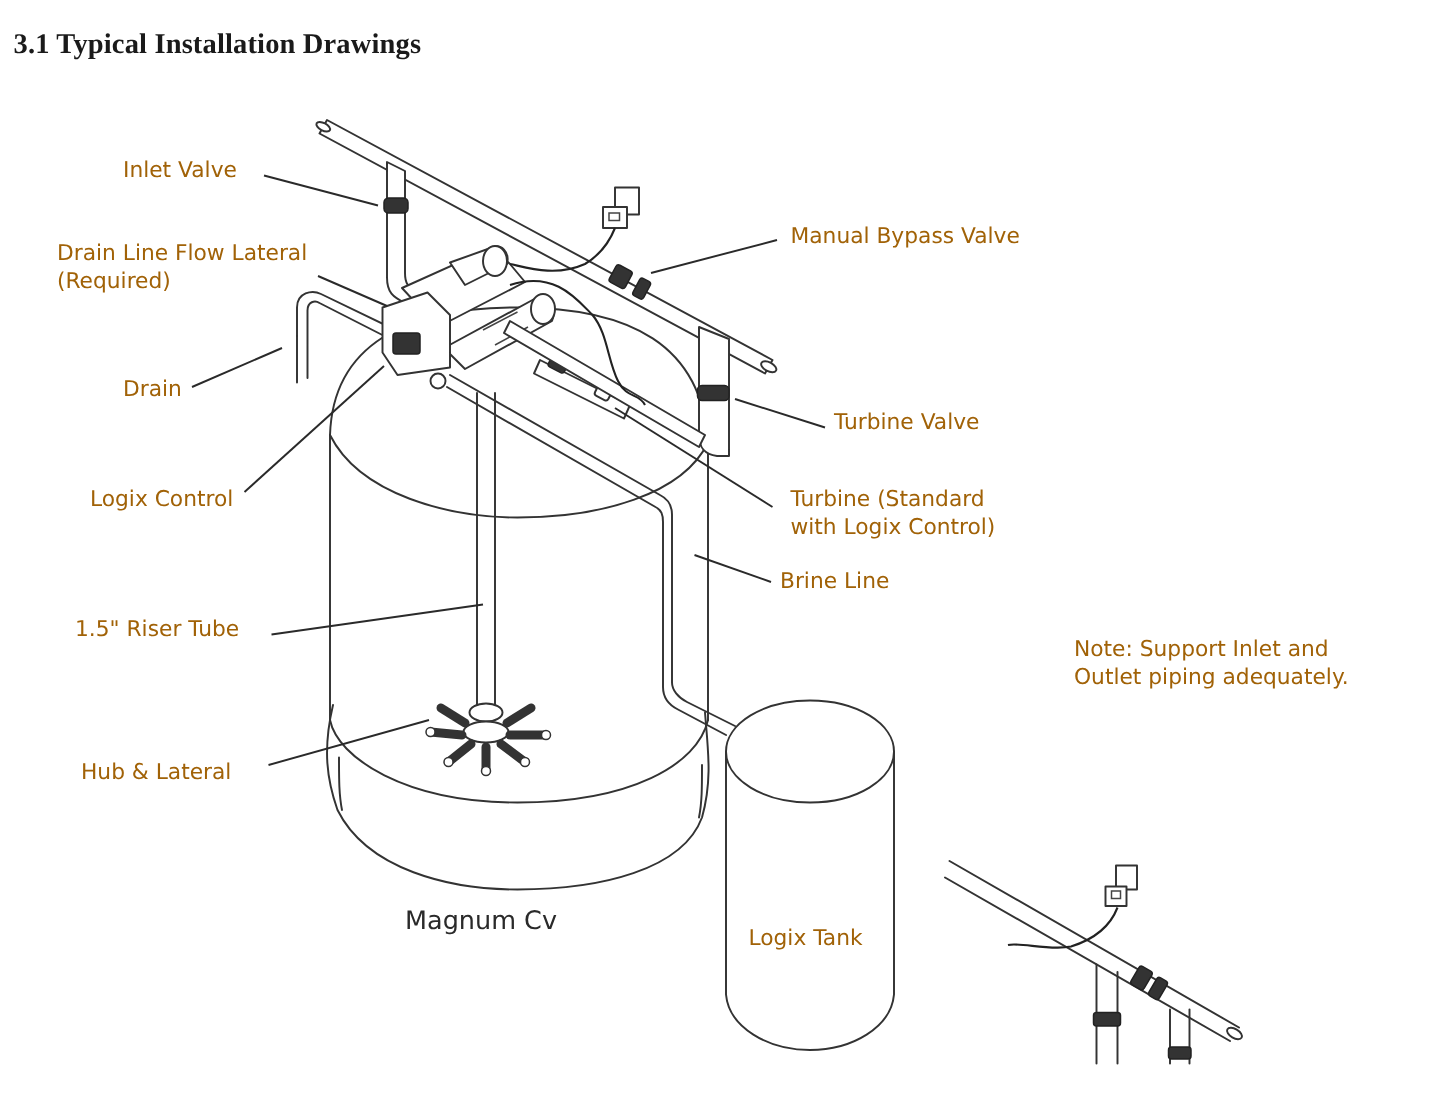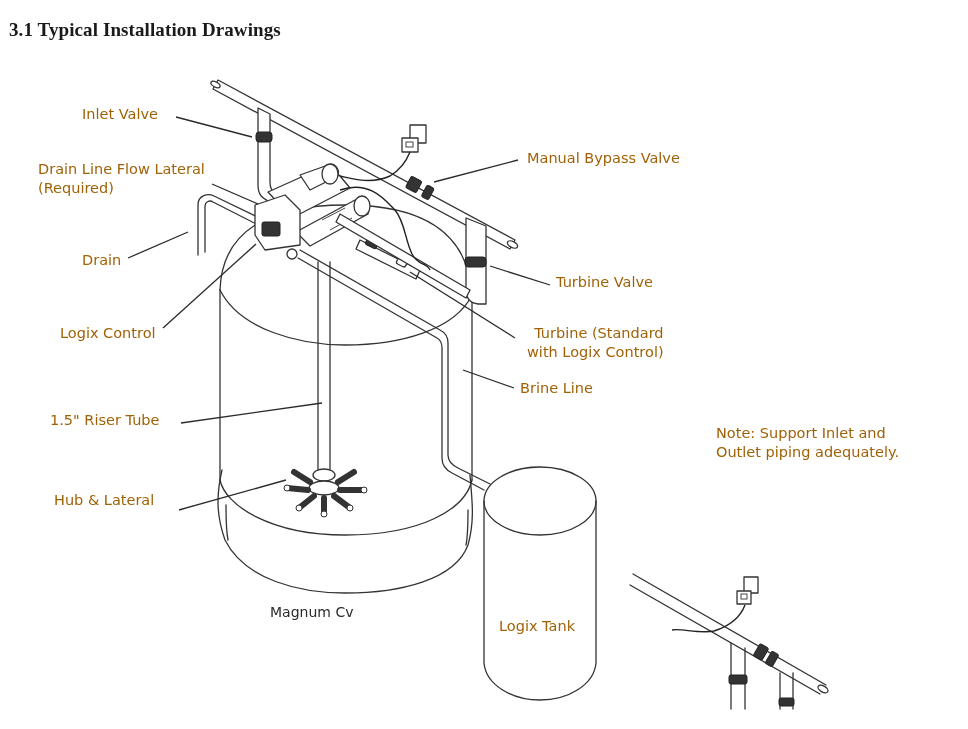--- a/index.html
+++ b/index.html
@@ -1,21 +1,21 @@
 <!DOCTYPE html>
 <html><head>
   <meta charset="utf-8">
   <style>
     html, body { margin: 0; padding: 0; background: #ffffff; }
     body { width: 968px; height: 729px; position: relative; overflow: hidden; font-family: "DejaVu Sans", sans-serif; }
     .title { position: absolute; left: 9px; top: 19px; font-family: Liberation Serif, serif; font-weight: bold; font-size: 19px; color: #1a1a1a; letter-spacing: 0.1px; }
     svg.drawing { position: absolute; left: 0; top: 0; }
     .lbl { position: absolute; font-family: "DejaVu Sans", sans-serif; font-size: 14.5px; color: #a16207; white-space: nowrap; line-height: 19px; }
     .lbl.multi { white-space: pre; }
-    .model { position: absolute; font-family: "DejaVu Sans", sans-serif; font-size: 14px; color: #2a2a2a; font-weight: 500; }
+    .model { position: absolute; font-family: "DejaVu Sans", sans-serif; font-size: 17px; color: #2a2a2a; font-weight: 500; }
     .ln { fill: none; stroke: #333; stroke-width: 1.3; stroke-linecap: round; stroke-linejoin: round; }
     .pipe { fill: #fff; stroke: #333; stroke-width: 1.3; stroke-linejoin: round; }
     .thin { fill: none; stroke: #444; stroke-width: 1; }
     .dark { fill: #333; stroke: #222; stroke-width: 1; }
     .leader { fill: none; stroke: #2a2a2a; stroke-width: 1.3; }
     .wire { fill: none; stroke: #222; stroke-width: 1.4; }
   </style>
 </head>
 <body>
 
@@ -159,22 +159,22 @@
     <line class="leader" x1="514" y1="388" x2="463" y2="370"></line>
   </g>
 </svg>
 
 <div class="lbl" style="left:82px; top:105px;">Inlet Valve</div>
 <div class="lbl multi" style="left:38px; top:160px;">Drain Line Flow Lateral
 (Required)</div>
 <div class="lbl" style="left:82px; top:251px;">Drain</div>
 <div class="lbl" style="left:60px; top:324px;">Logix Control</div>
 <div class="lbl" style="left:50px; top:411px;">1.5" Riser Tube</div>
-<div class="lbl" style="left:54px; top:491px;">Hub &amp; Lateral</div>
+<div class="lbl" style="left:54px; top:506px;">Hub &amp; Lateral</div>
 <div class="lbl" style="left:527px; top:149px;">Manual Bypass Valve</div>
 <div class="lbl" style="left:556px; top:273px;">Turbine Valve</div>
-<div class="lbl multi" style="left:527px; top:324px;text-align:right;">Turbine (Standard
+<div class="lbl multi" style="left:527px; top:324px;">Turbine (Standard
 with Logix Control)</div>
 <div class="lbl" style="left:520px; top:379px;">Brine Line</div>
 <div class="lbl multi" style="left:716px; top:424px;">Note: Support Inlet and
 Outlet piping adequately.</div>
 <div class="model" style="left:270px; top:604px;">Magnum Cv</div>
 <div class="lbl" style="left:499px; top:617px;">Logix Tank</div>
 
 </body></html>

